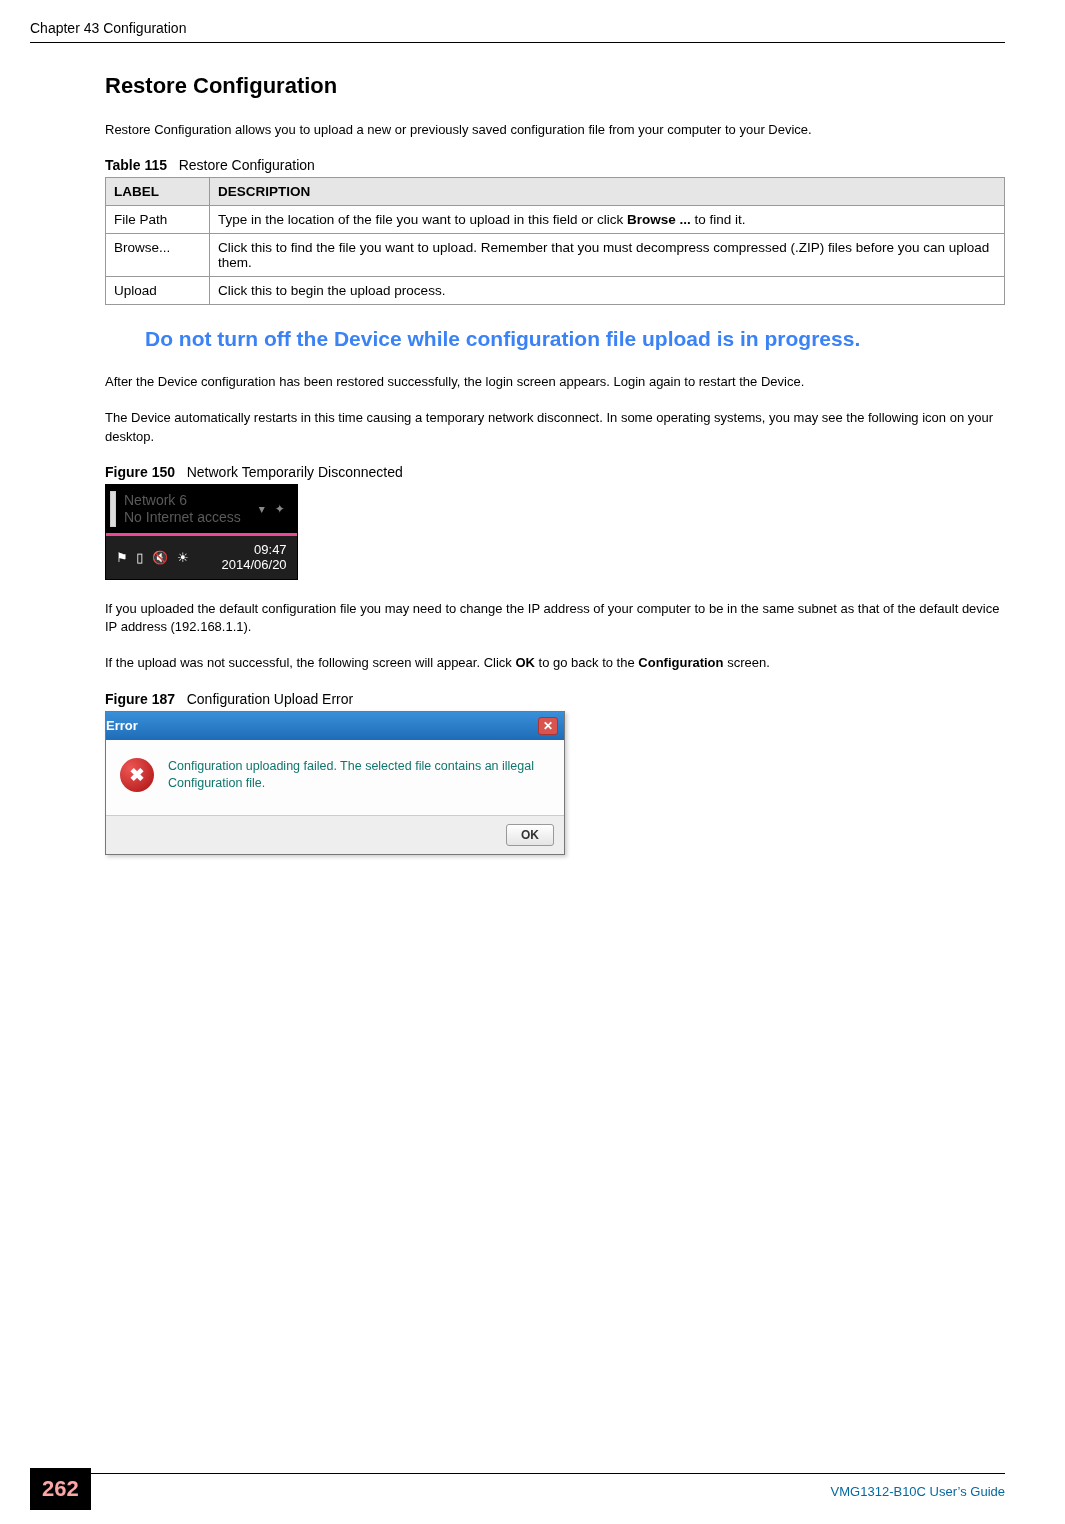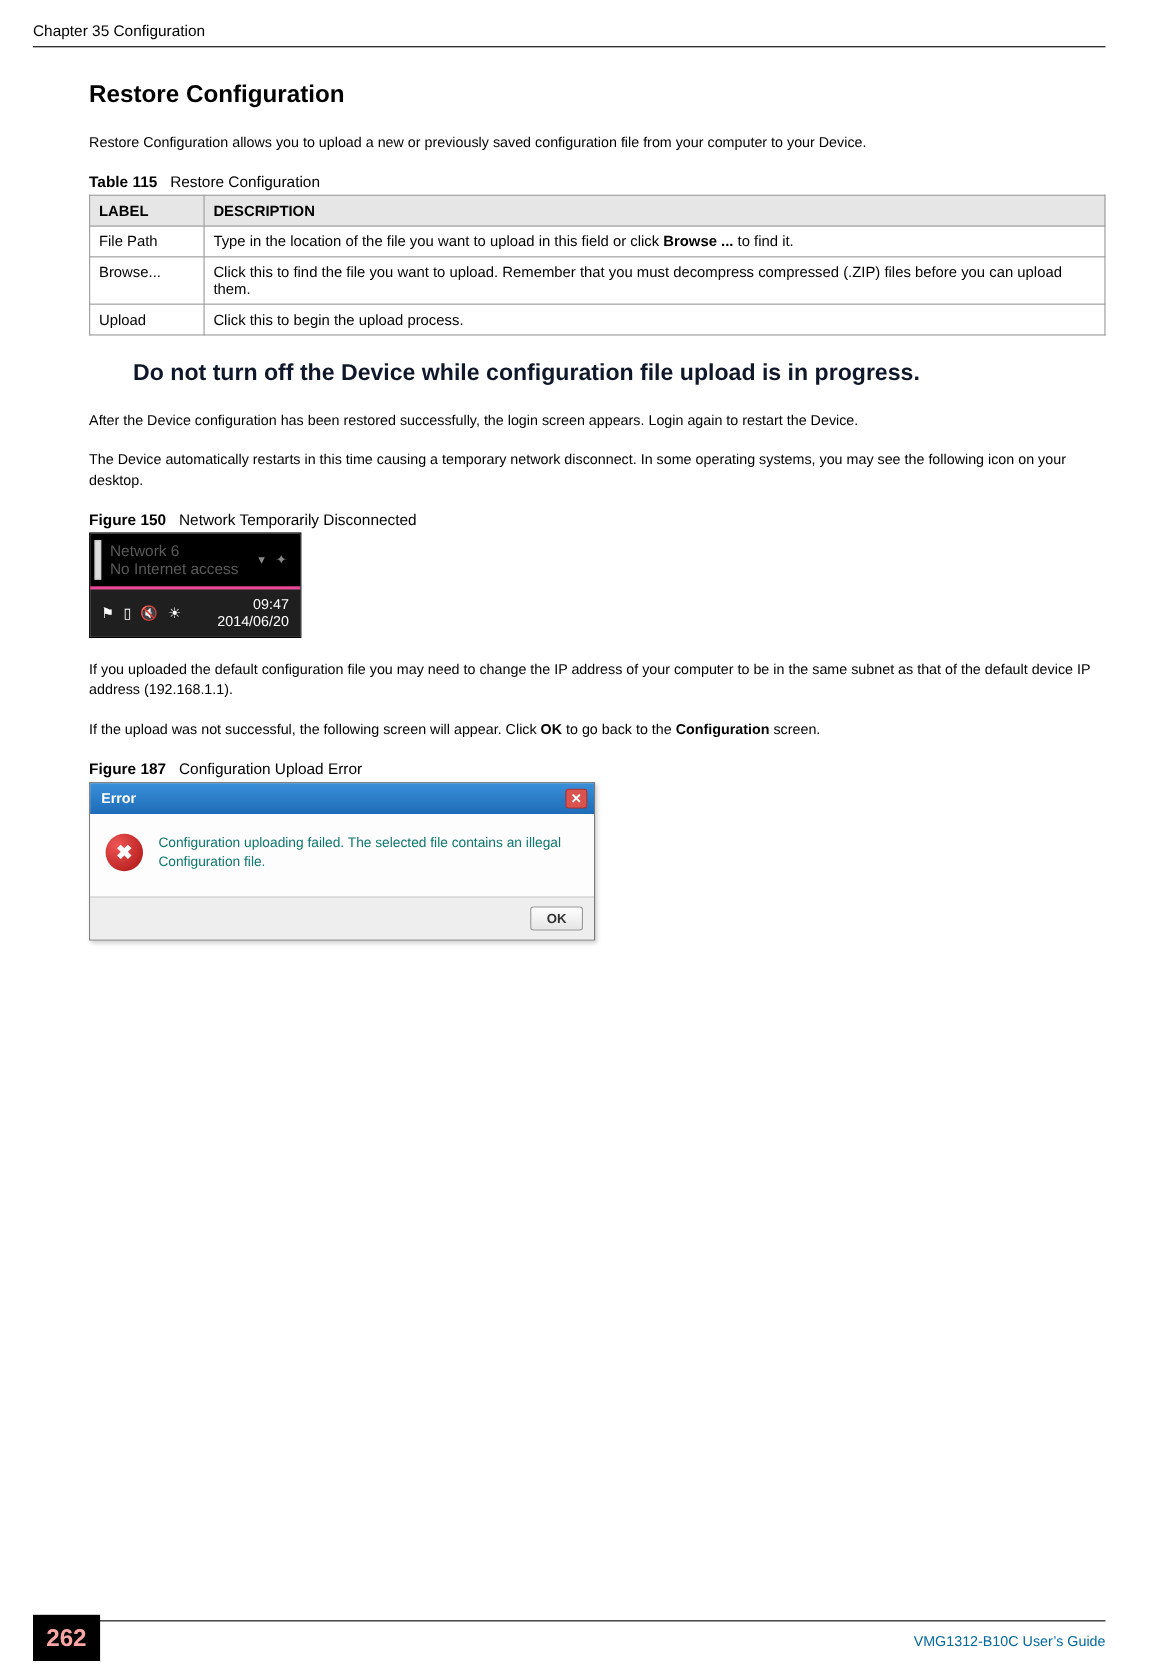--- a/index.html
+++ b/index.html
@@ -12,21 +12,21 @@
     position: relative;
     padding: 20px 60px 20px 30px;
   }
   .header {
     font-size: 14px;
     border-bottom: 1.5px solid #000;
     padding-bottom: 6px;
     margin-bottom: 30px;
   }
   .content {
-    margin-left: 51px;
+    margin-left: 75px;
     margin-right: 0;
   }
   h2.section-title {
     font-size: 22px;
     font-weight: bold;
     margin-bottom: 22px;
   }
   p.body {
     font-size: 13px;
     line-height: 1.4;
@@ -51,21 +51,21 @@
   }
   table.cfg th {
     background: #e6e6e6;
     font-weight: bold;
   }
   table.cfg th:first-child, table.cfg td:first-child {
     width: 104px;
   }
   .bold-inline { font-weight: bold; }
   .warning {
-    color: #0f172a;
+    color: #3b82f6;
     font-family: Arial, Helvetica, sans-serif;
     font-weight: bold;
     font-size: 21px;
     margin: 10px 0 22px 40px;
   }
   .fig-caption {
     font-size: 14px;
     margin-bottom: 4px;
   }
   .fig-caption .fig-num { font-weight: bold; }
@@ -115,21 +115,21 @@
     font-size: 12.5px;
     margin-bottom: 40px;
     box-shadow: 2px 2px 4px rgba(0,0,0,0.2);
   }
   .err-titlebar {
     background: linear-gradient(#3a8fd9, #1e6cb8);
     color: #fff;
     display: flex;
     justify-content: space-between;
     align-items: center;
-    padding: 5px 6px 5px 10px;
+    padding: 5px 6px 5px 0;
     font-weight: bold;
     font-size: 13px;
   }
   .err-close {
     width: 20px; height: 18px;
     background: #d9534f;
     border: 1px solid #a33;
     border-radius: 3px;
     color: #fff;
     display: flex; align-items: center; justify-content: center;
@@ -197,21 +197,21 @@
     text-align: right;
     font-size: 13px;
     color: #0369a1;
     padding-top: 4px;
   }
 </style>
 </head>
 <body>
 
 <div class="header">
-  <span>Chapter 35 Configuration</span>
+  <span>Chapter 43 Configuration</span>
 </div>
 
 <div class="content">
 
   <h2 class="section-title">Restore Configuration</h2>
 
   <p class="body">Restore Configuration allows you to upload a new or previously saved configuration file from your computer to your Device.</p>
 
   <div class="table-caption">
     <span class="tbl-num">Table 115</span>&nbsp;&nbsp;

